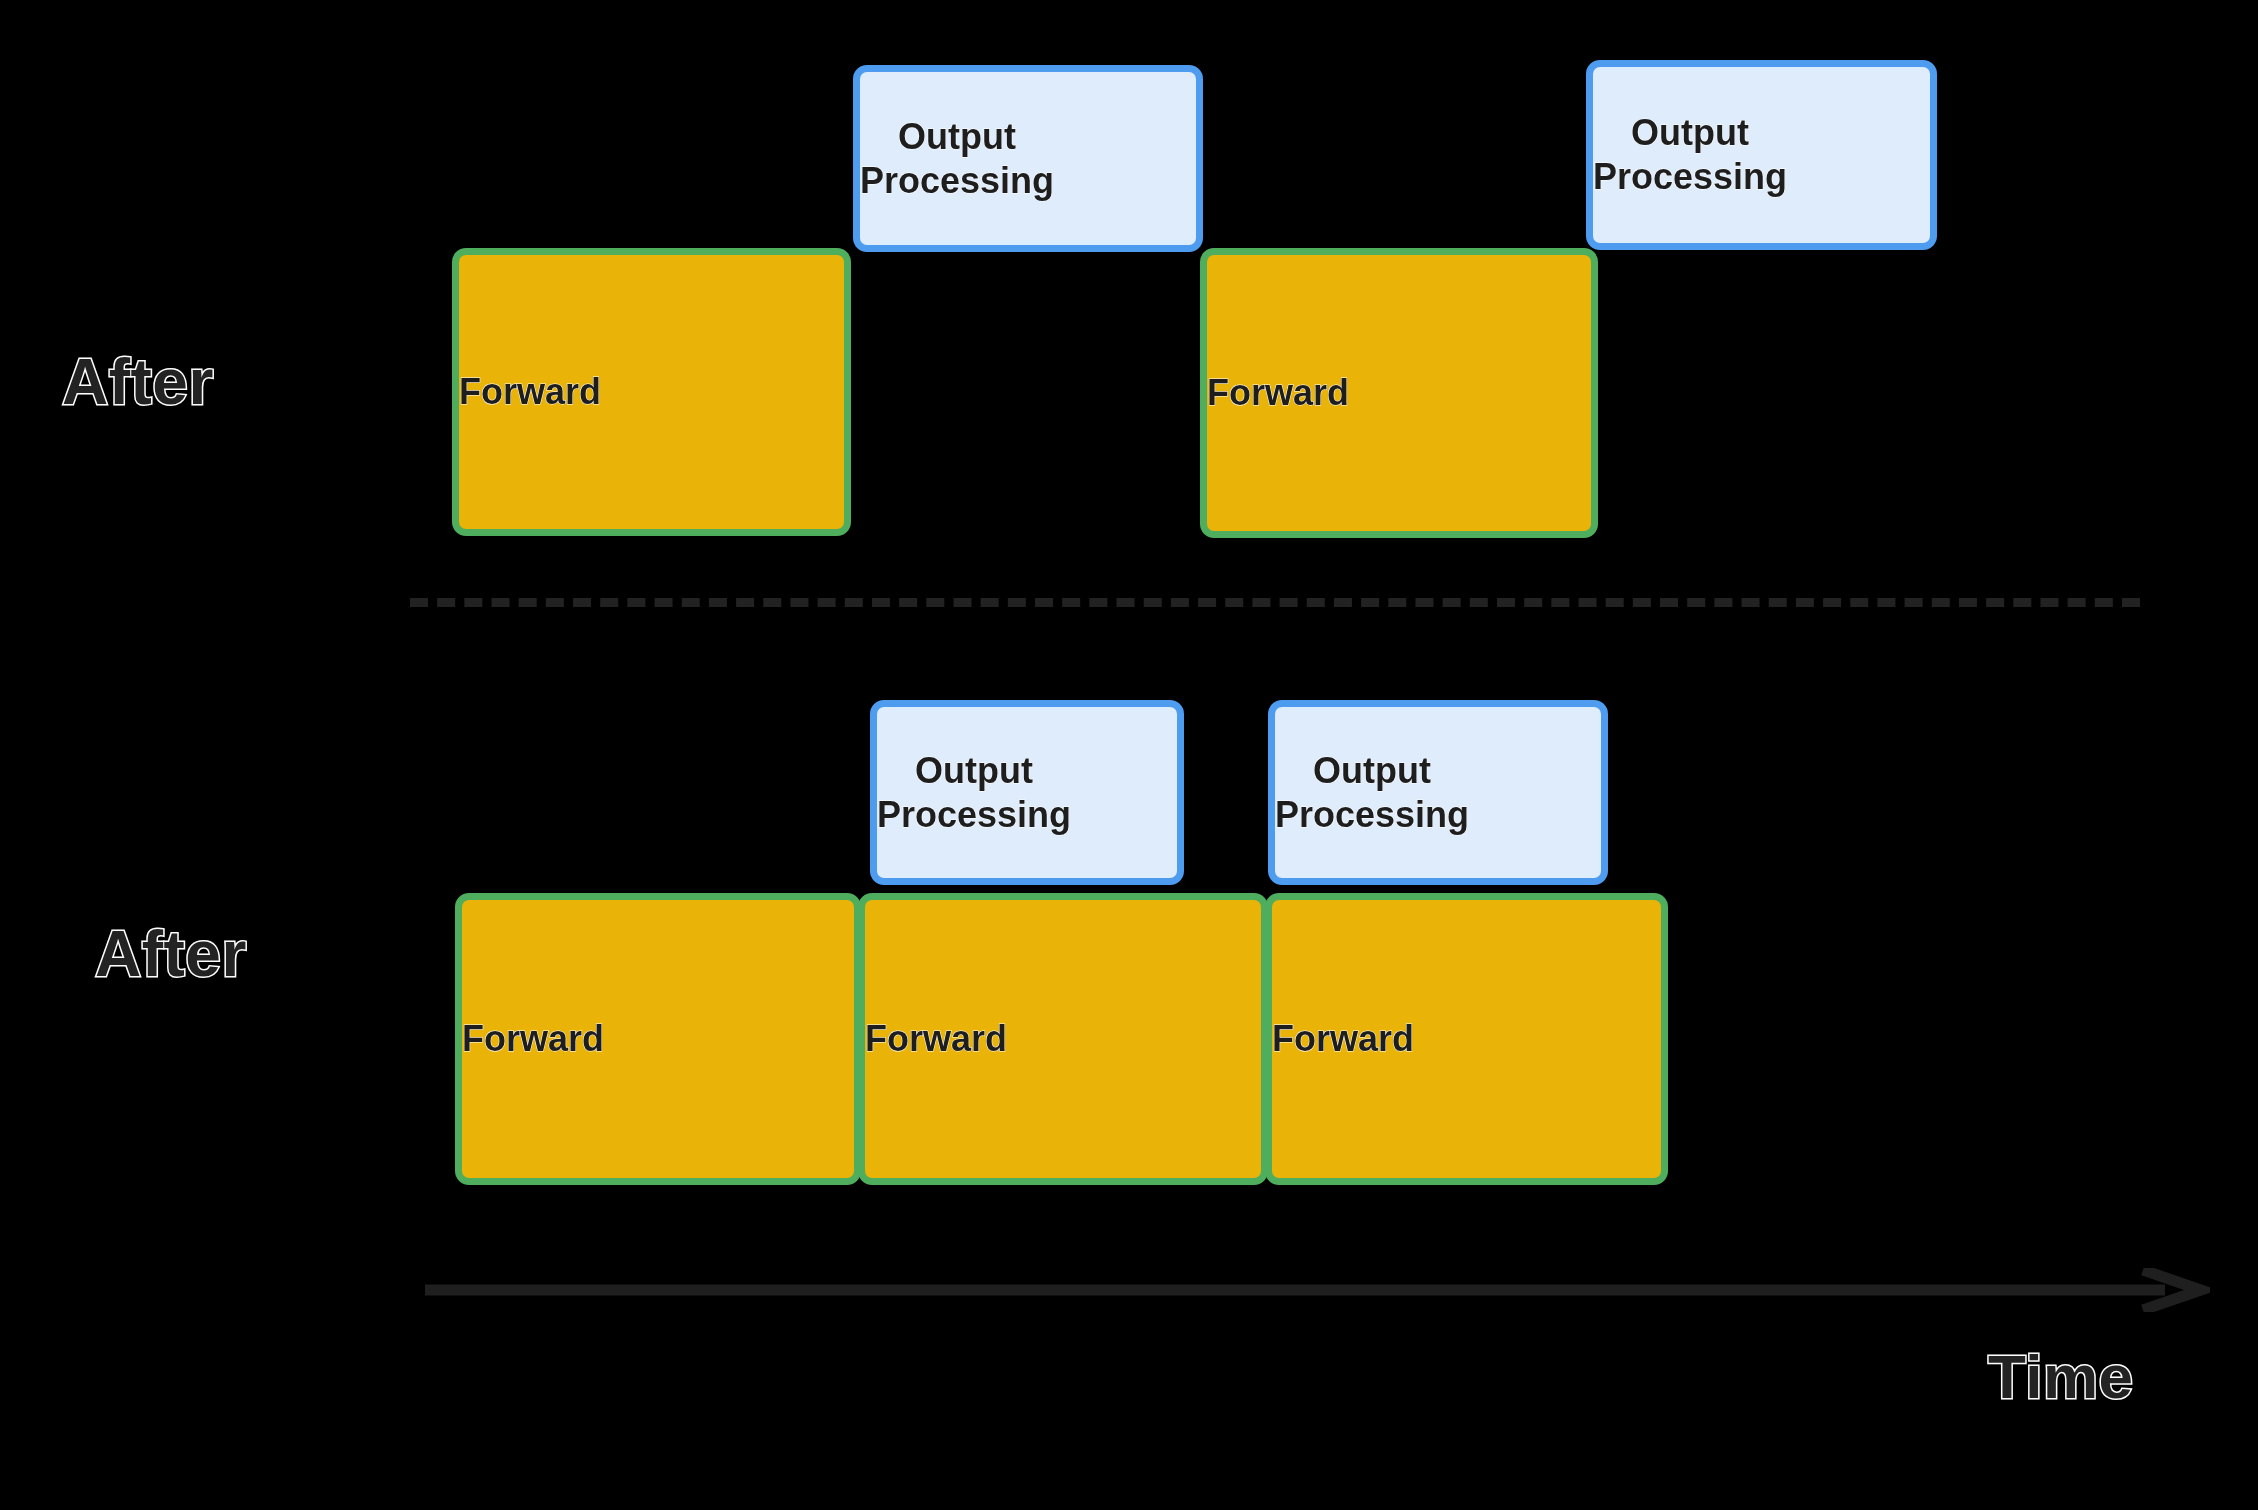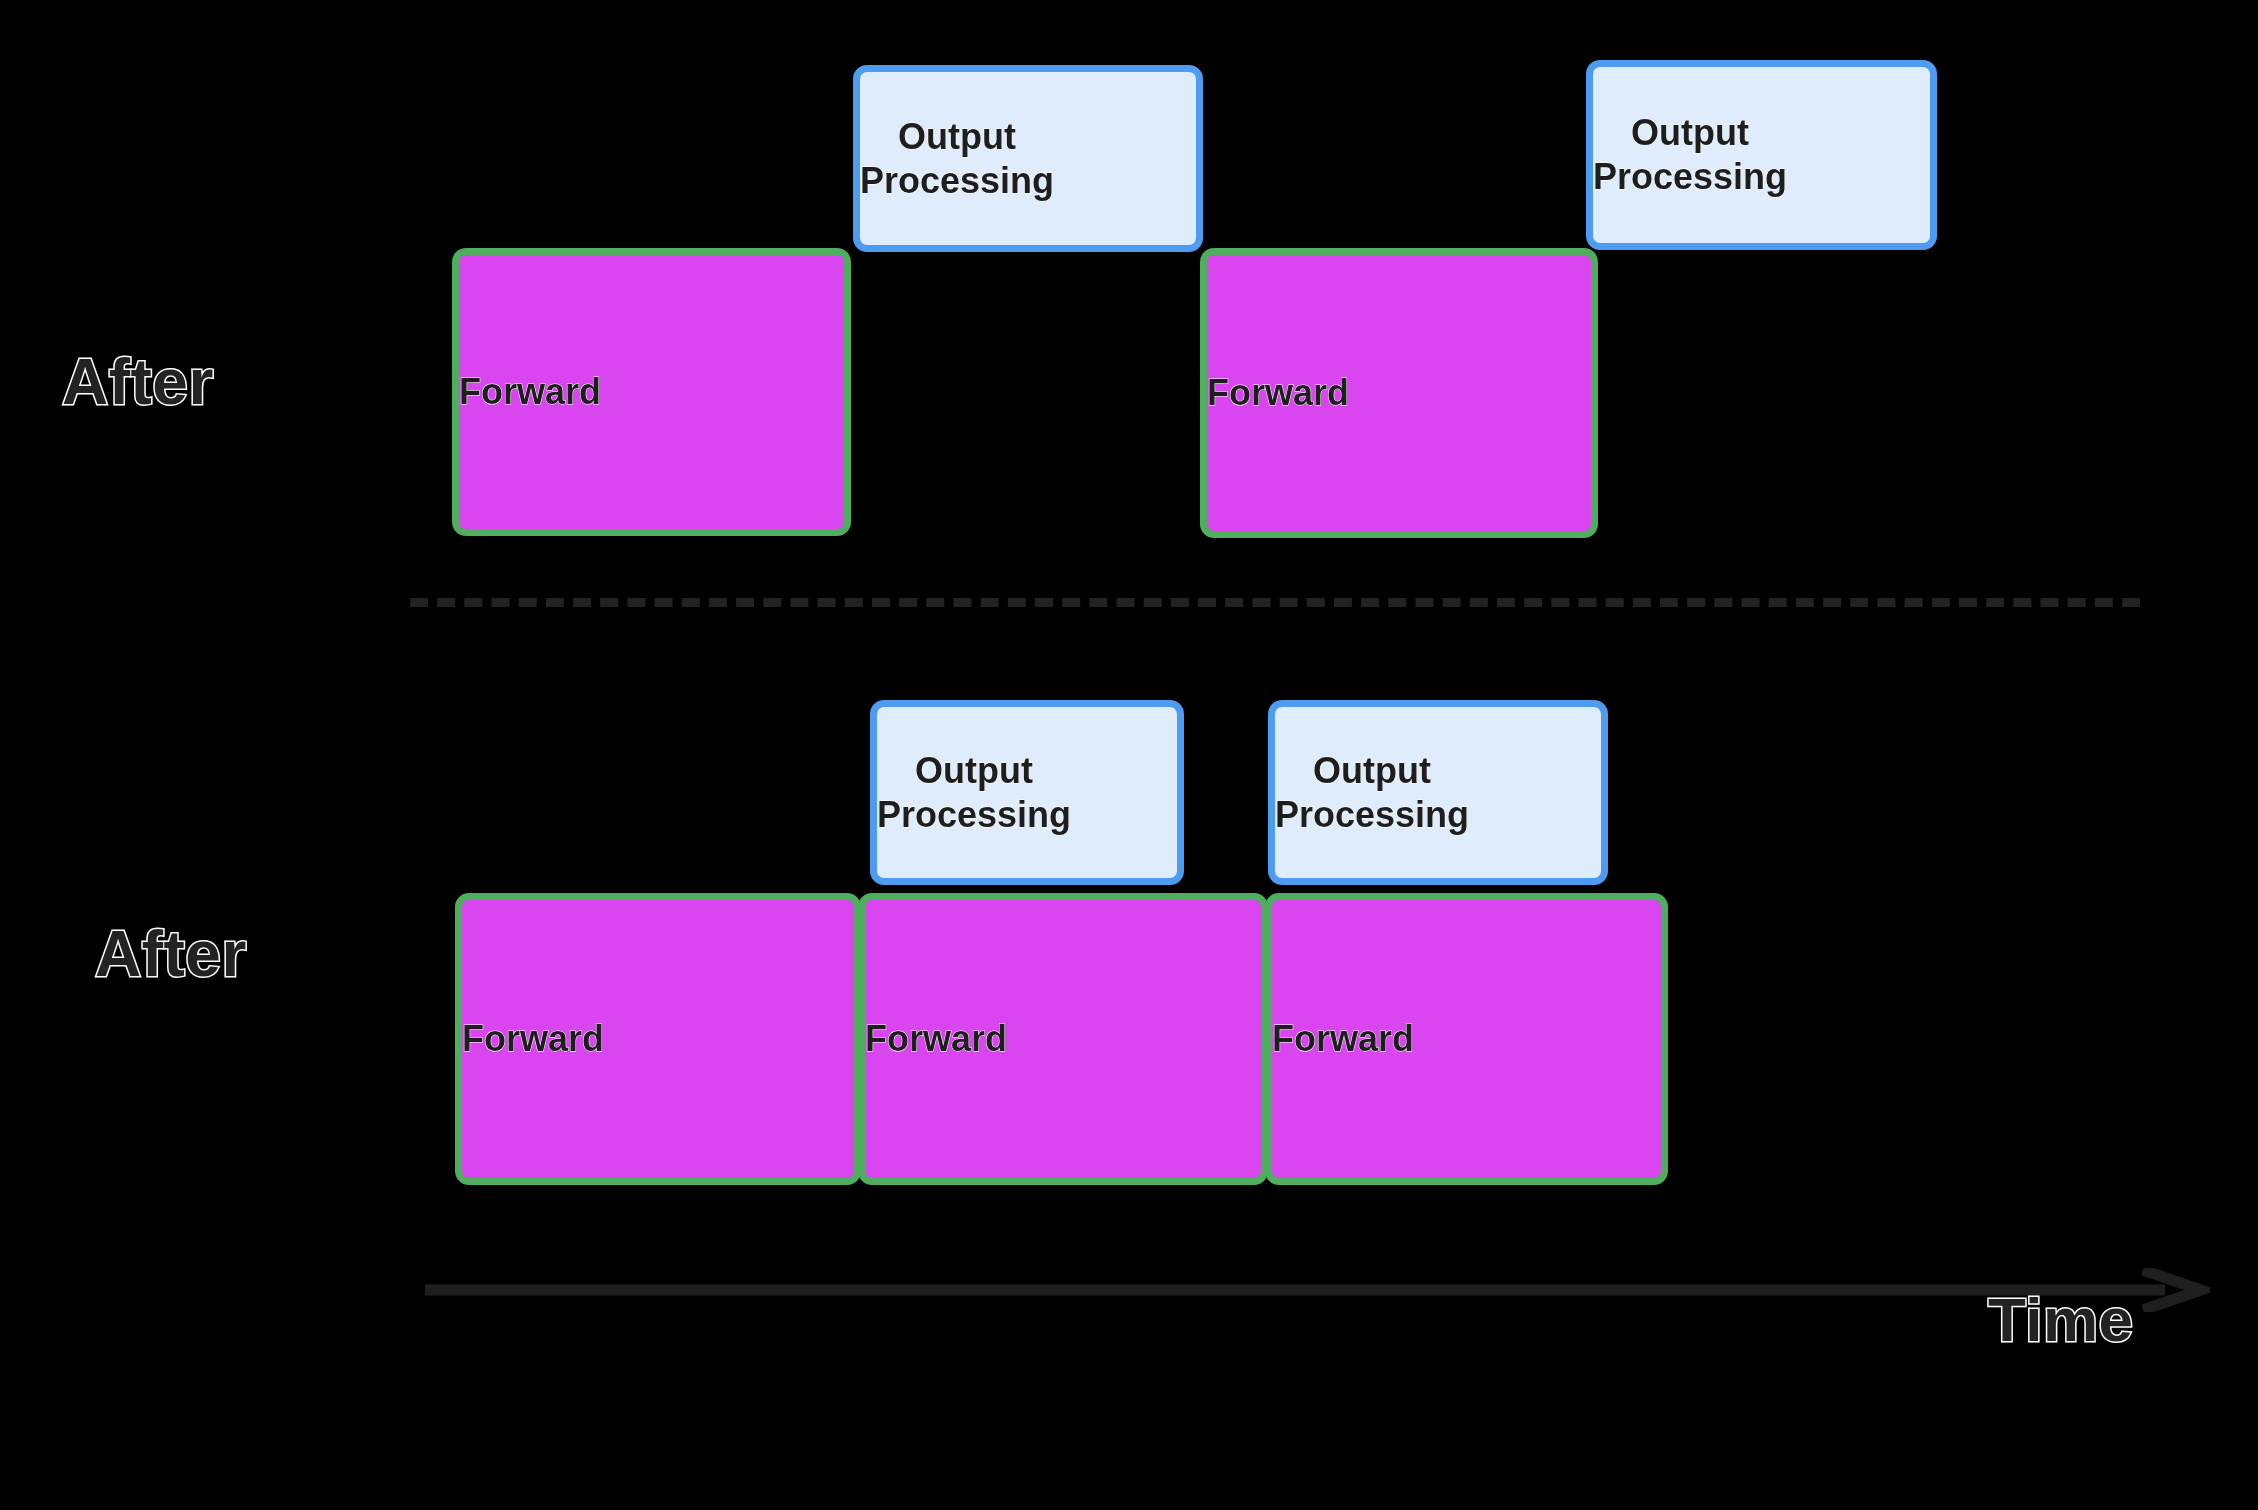--- a/index.html
+++ b/index.html
@@ -23,21 +23,21 @@
     font-weight: 700;
     color: #232323;
     -webkit-text-stroke: 3px #ffffff;
     paint-order: stroke fill;
     letter-spacing: 0.5px;
     white-space: nowrap;
     line-height: 1;
   }
   #label-before { left: 62px; top: 350px; }
   #label-after  { left: 67px; top: 922px; margin-left: 28px; }
-  #label-time   { left: 1988px; top: 1289px; font-size: 62px; }
+  #label-time   { left: 1988px; top: 1346px; font-size: 62px; }
 
   
   .box {
     position: absolute;
     box-sizing: border-box;
     display: flex;
     align-items: center;
     justify-content: flex-start;
     text-align: center;
     border-radius: 14px;
@@ -46,21 +46,21 @@
     -webkit-text-stroke: 1px #ffffff;
     paint-order: stroke fill;
   }
   .box .box-text {
     display: block;
     line-height: 1.22;
     white-space: pre-line;
   }
 
   .box-forward {
-    background: #d946ef;
+    background: #eab308;
     border: 7px solid #4eae5d;
     font-size: 36px;
   }
   .box-output {
     background: #dfecfb;
     border: 7px solid #4d9cf0;
     font-size: 36px;
   }
 
   

